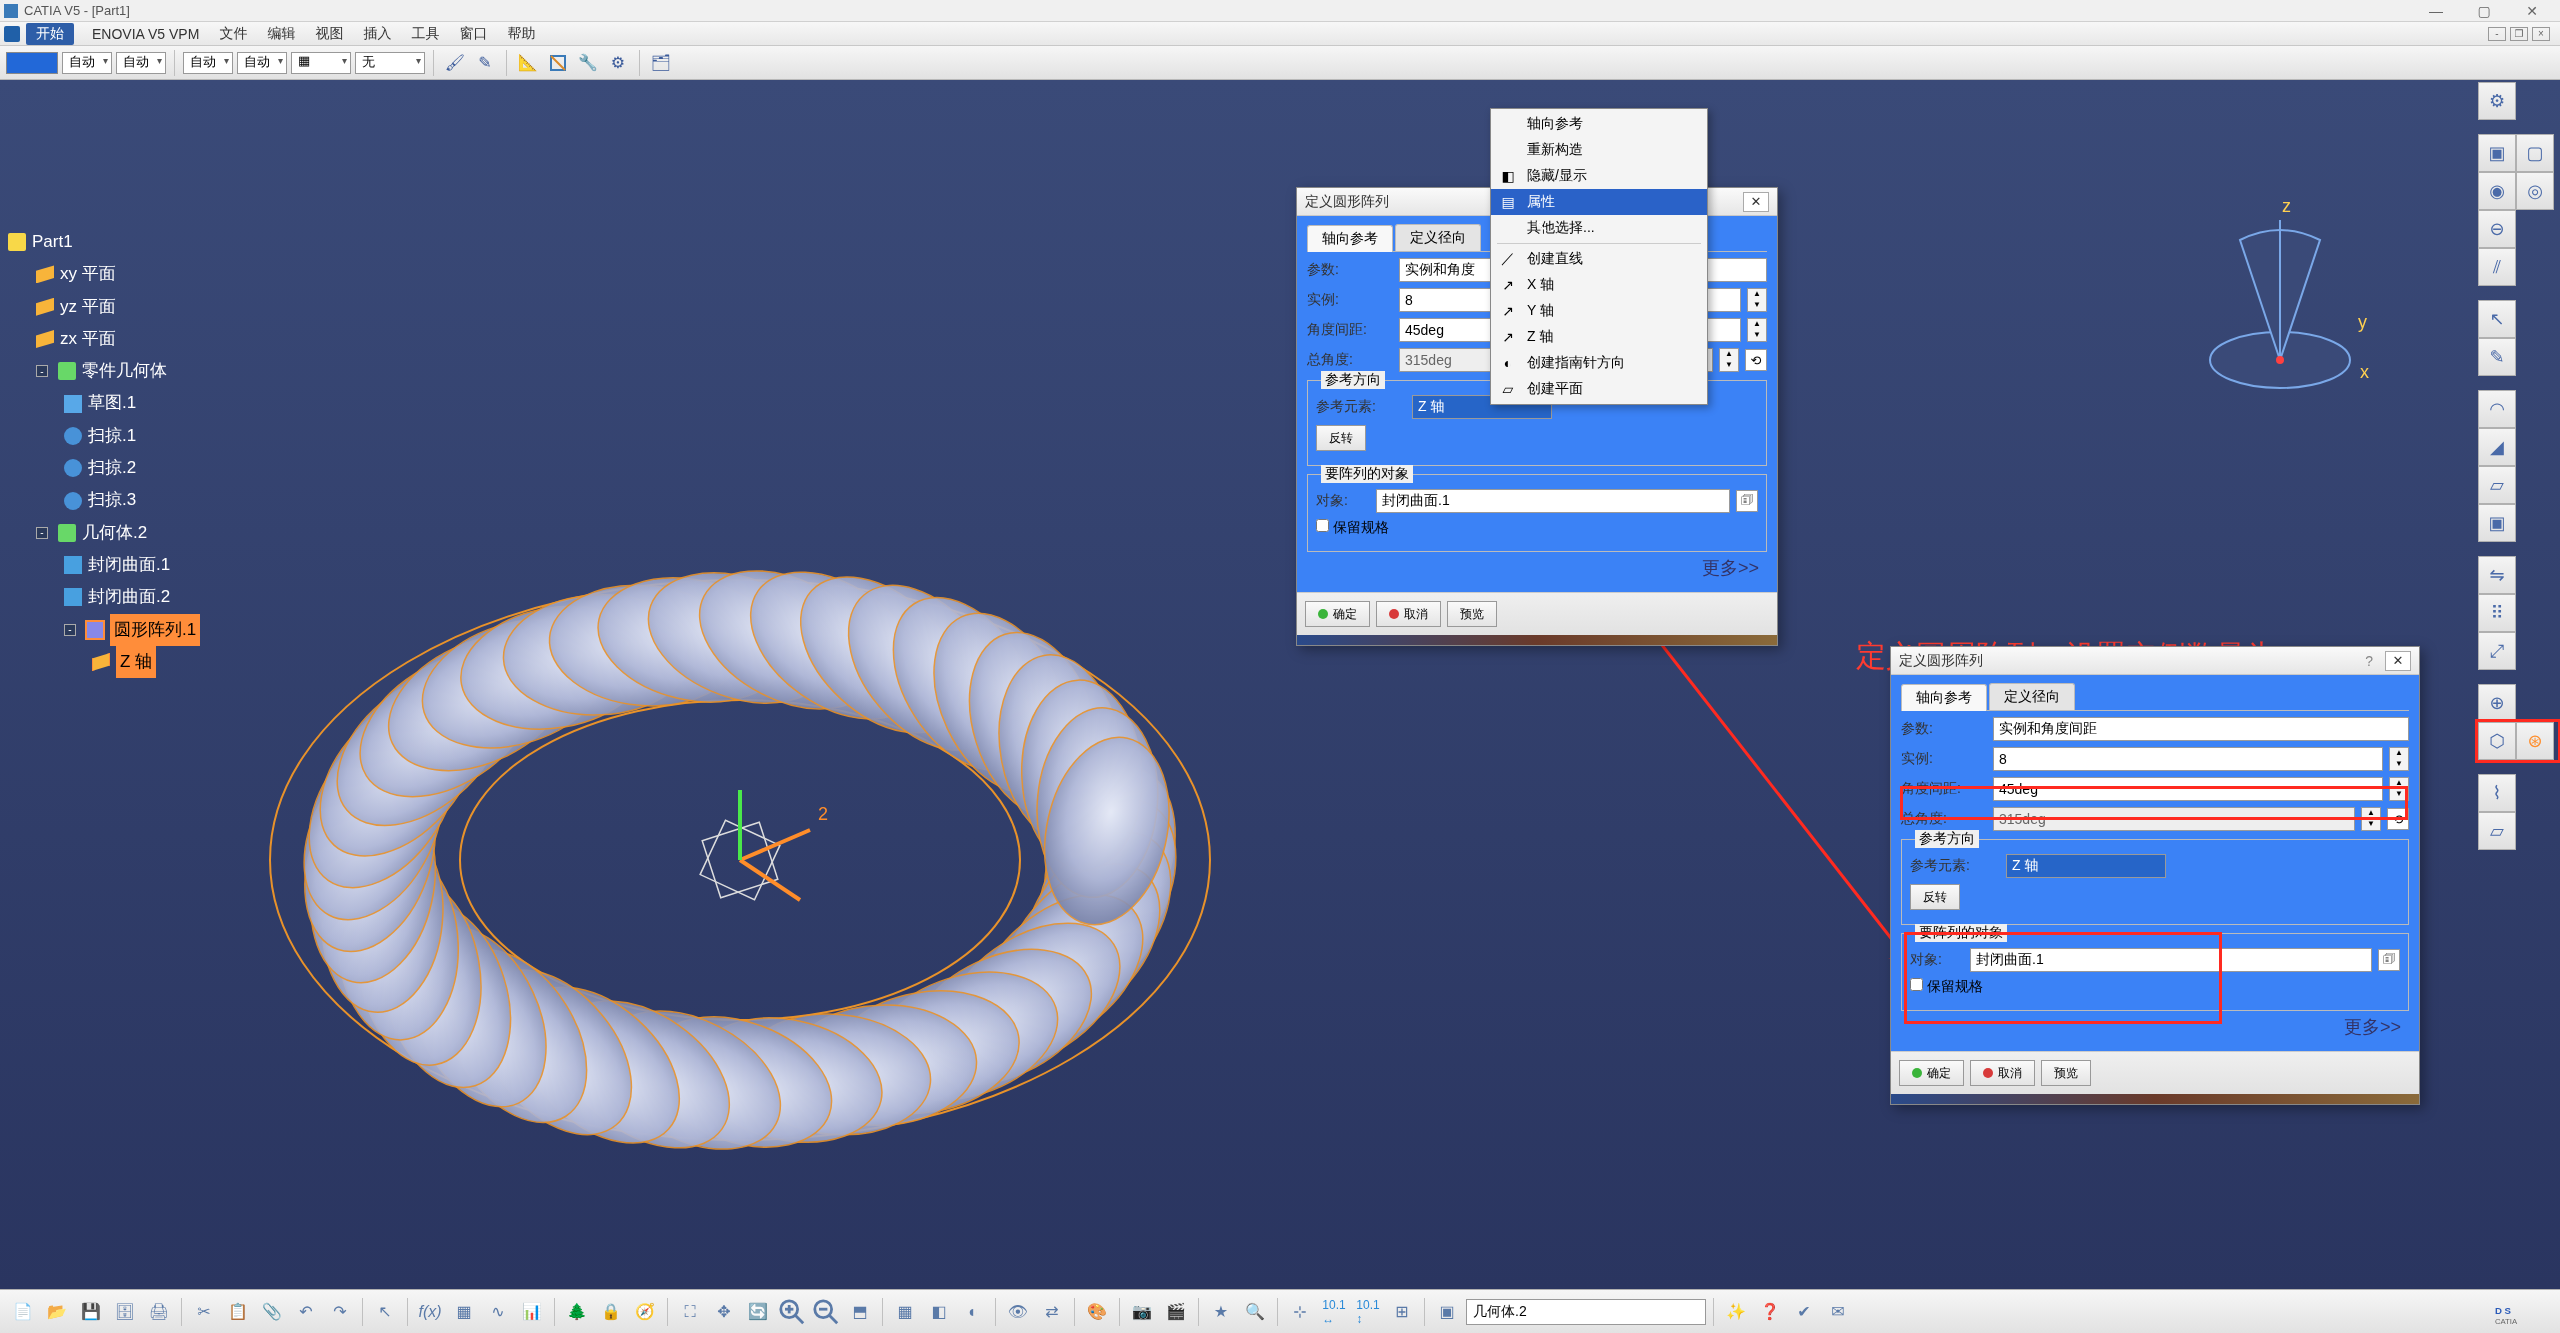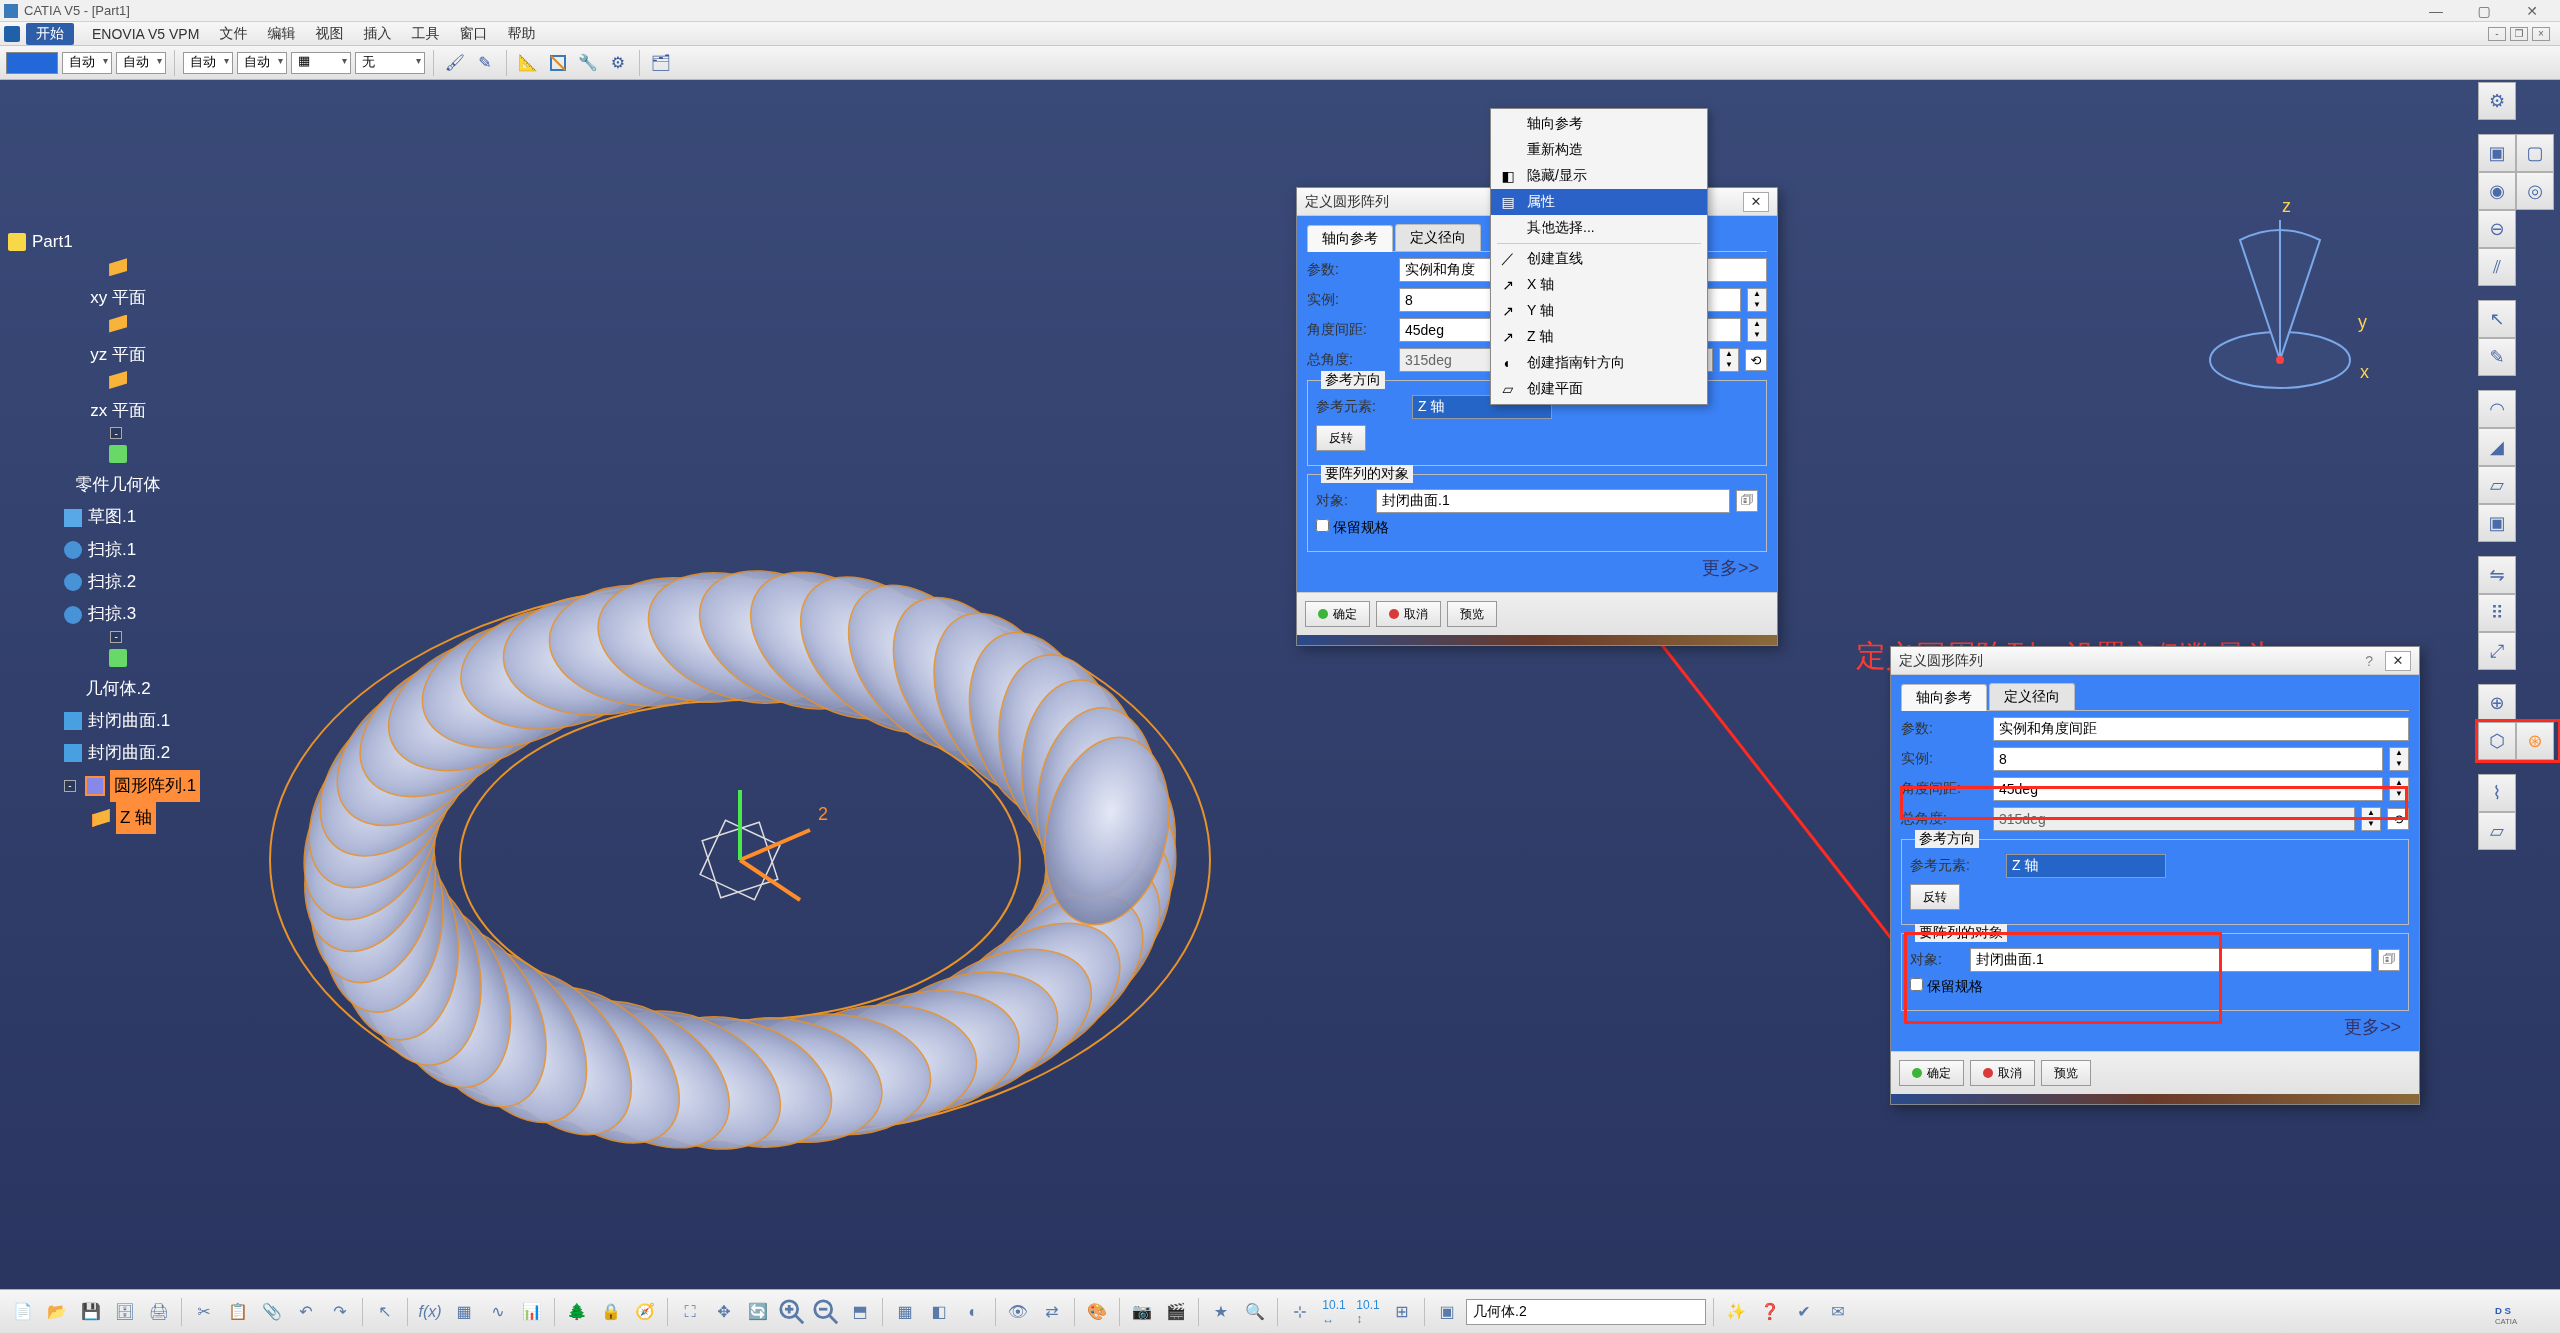--- a/index.html
+++ b/index.html
@@ -37,21 +37,21 @@
   .spec-tree { position:absolute; left:8px; top:146px; font-size:17px; color:#fff; line-height:1.9; }
   .spec-tree .tree-row { display:flex; align-items:center; gap:6px; white-space:nowrap; }
   .spec-tree .tree-row .node-icon { width:18px; height:18px; display:inline-block; }
   .spec-tree .i-part { background:#f8d848; border-radius:2px; }
   .spec-tree .i-plane { background:#f8b43a; clip-path: polygon(0 30%,100% 0,100% 70%,0 100%); }
   .spec-tree .i-body { background:#68d868; border-radius:2px; }
   .spec-tree .i-sketch { background:#58a8e8; }
   .spec-tree .i-sweep { background:#4892d8; border-radius:50%; }
   .spec-tree .i-close { background:#48a0e0; }
   .spec-tree .i-pattern { background:#8888e8; }
-  .spec-tree .indent-1 { margin-left: 28px; flex-direction: column; }
+  .spec-tree .indent-1 { margin-left: 28px; }
   .spec-tree .indent-2 { margin-left: 56px; }
   .spec-tree .indent-3 { margin-left: 84px; }
   .spec-tree .hl { background:#ff8d3a; color:#000; padding:0 4px; }
   .spec-tree .hl-icon { outline:2px solid #ff8d3a; outline-offset:-1px; }
   .tree-expand { width:12px; height:12px; border:1px solid #aaa; display:inline-flex; align-items:center; justify-content:center; font-size:10px; margin-right:4px; background:#2b3a5b; }
 
   
   .model { position:absolute; left:220px; top:440px; width:1040px; height:660px; }
 
   

